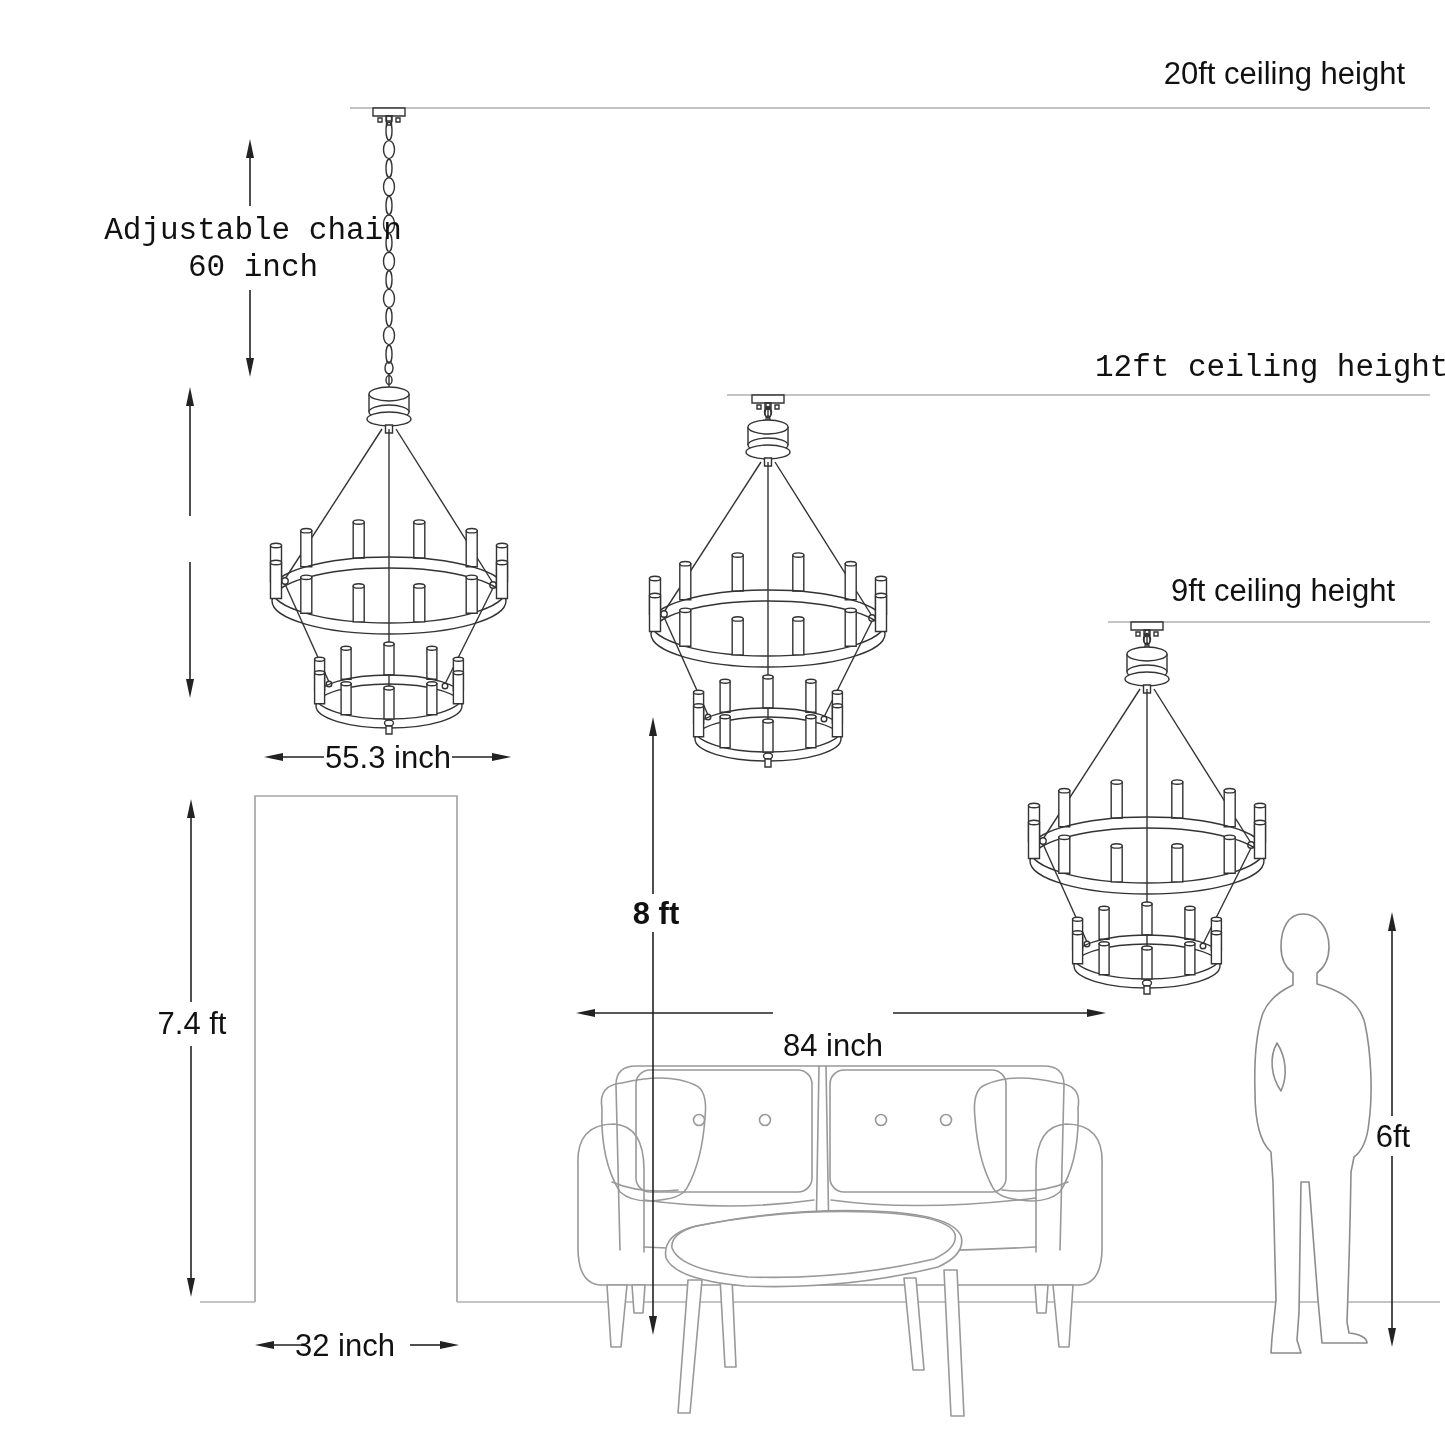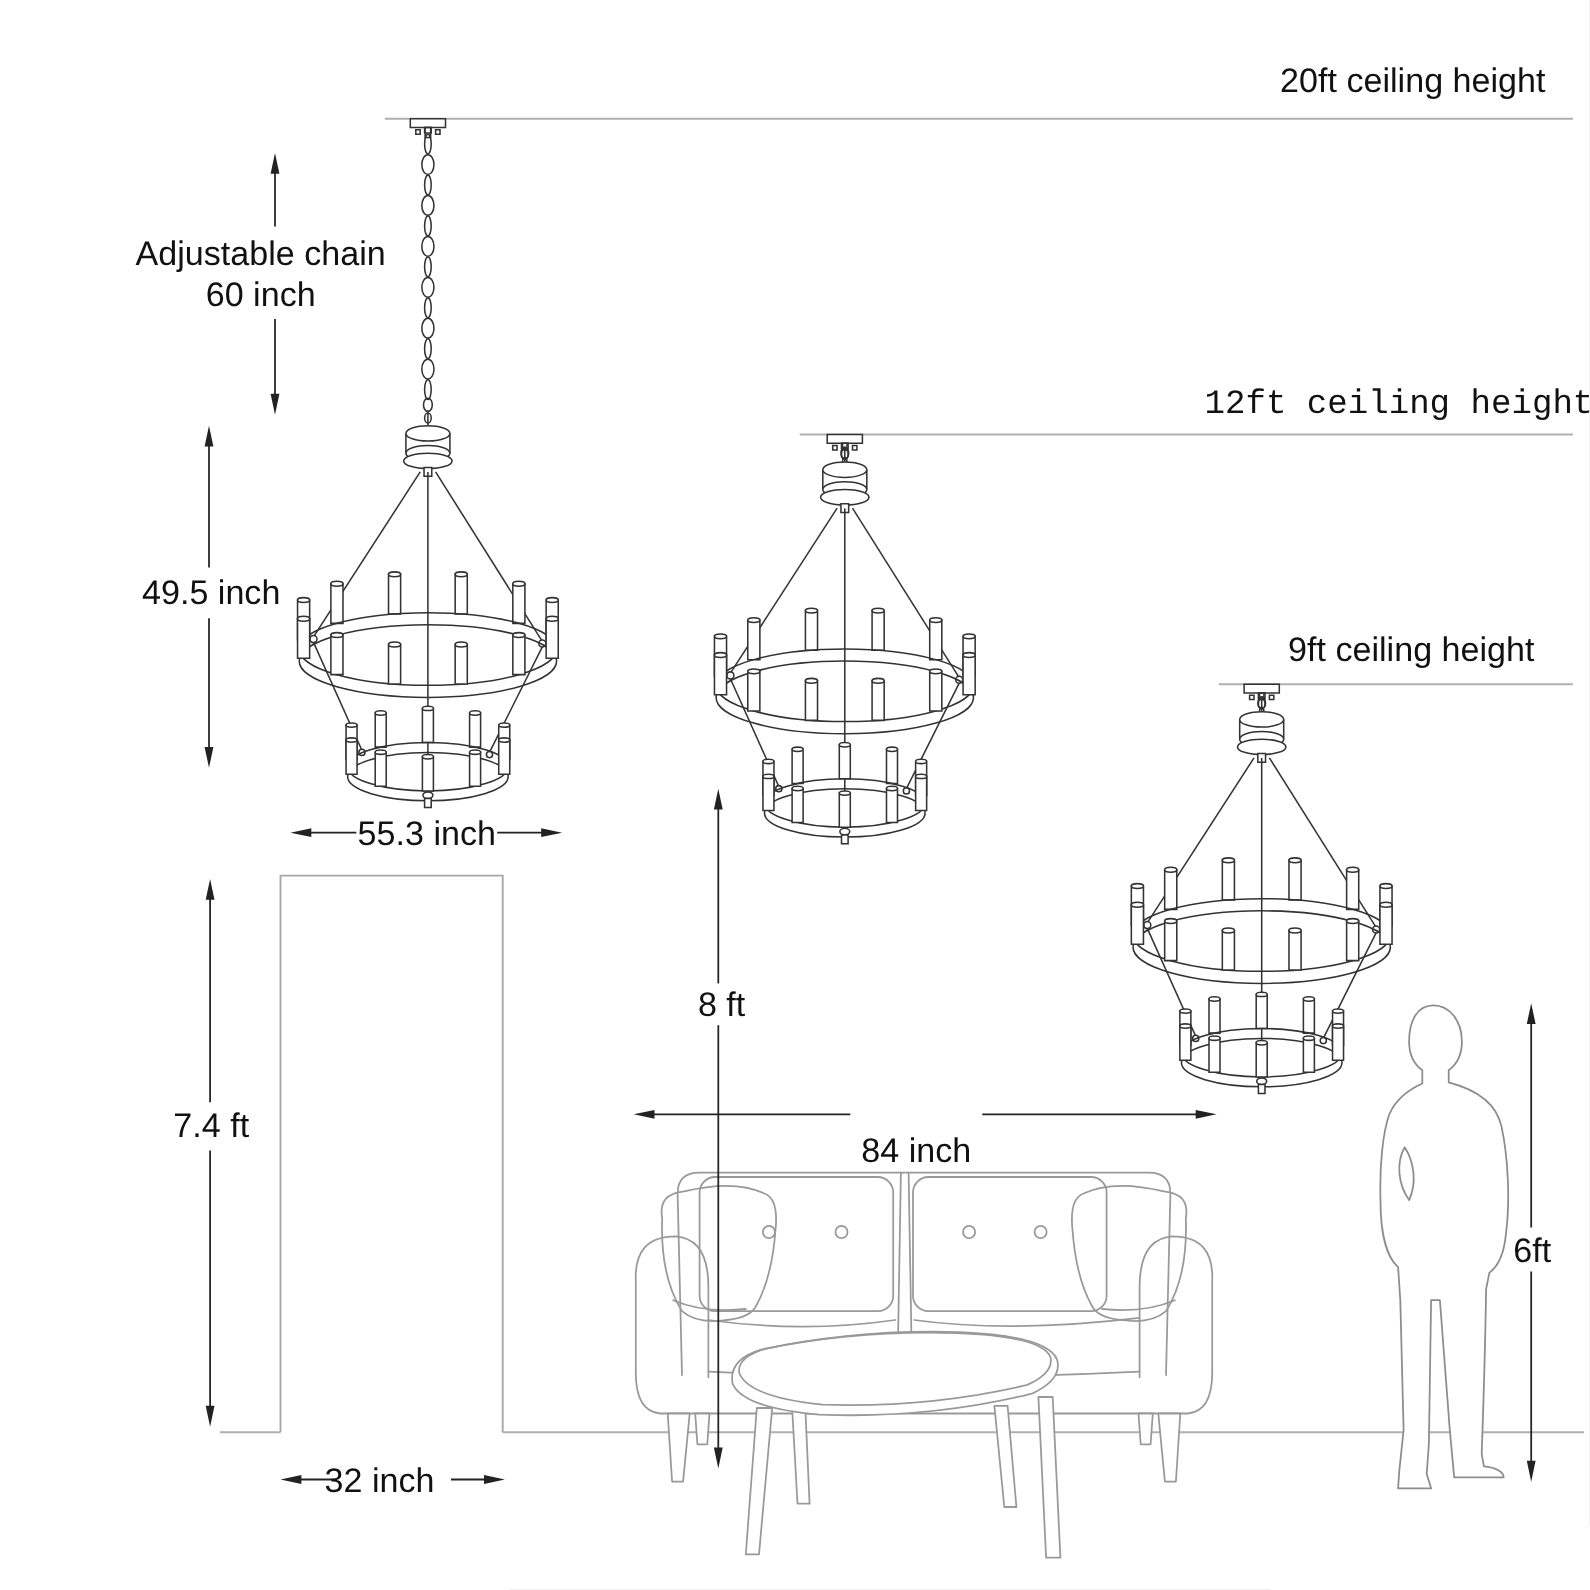--- a/index.html
+++ b/index.html
@@ -291,32 +291,31 @@
     <polygon class="dimhead" points="1392,1347 1388,1328 1396,1328"></polygon>
   </g>
 </svg>
 
 <div class="lbl right" style="left:1098px;top:55px;width:307px;">20ft ceiling height</div>
 
 <div class="lbl right" style="left:1095px;top:349px;width:307px;font-family:Liberation Mono, monospace;">12ft ceiling height</div>
 
 <div class="lbl right" style="left:1088px;top:572px;width:307px;">9ft ceiling height</div>
 
-<div class="lbl" style="left:84px;top:212px;width:306px;">
+<div class="lbl" style="left:100px;top:212px;width:306px;font-family:Liberation Mono, monospace;">
   <div>Adjustable chain</div>
   <div>60 inch</div>
 </div>
 
-<div class="lbl" style="left:42px;top:520px;width:300px;">49.5 inch</div>
 
 <div class="lbl" style="left:238px;top:739px;width:300px;">55.3 inch</div>
 
 <div class="lbl" style="left:42px;top:1005px;width:300px;">7.4 ft</div>
 
 <div class="lbl" style="left:195px;top:1327px;width:300px;">32 inch</div>
 
-<div class="lbl" style="left:506px;top:895px;width:300px;">8 ft</div>
+<div class="lbl" style="left:506px;top:895px;width:300px;font-weight:bold;">8 ft</div>
 
 <div class="lbl" style="left:683px;top:995px;width:300px;margin-top:32px;">84 inch</div>
 
 <div class="lbl" style="left:1243px;top:1118px;width:300px;">6ft</div>
 
 </div>
 
 </body></html>

